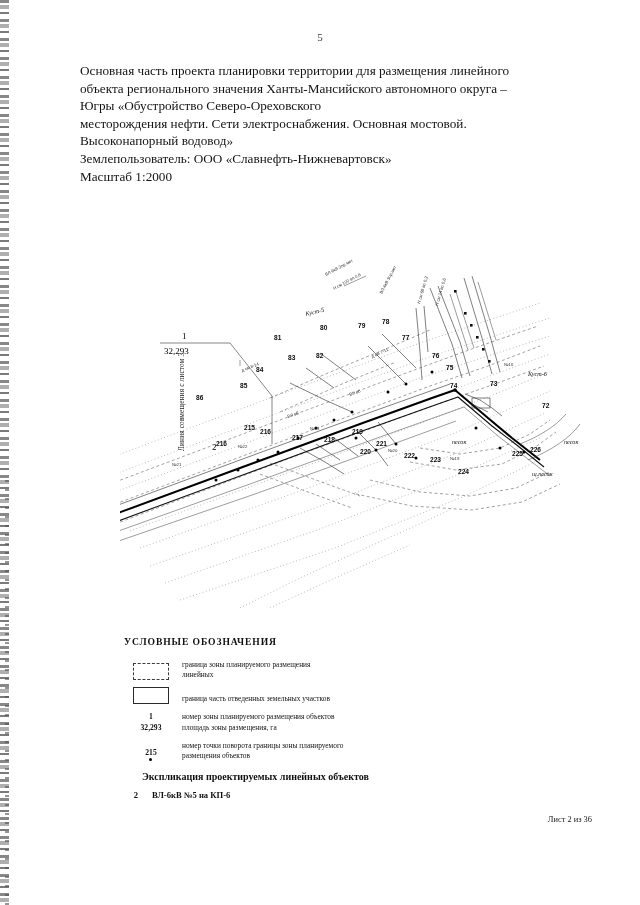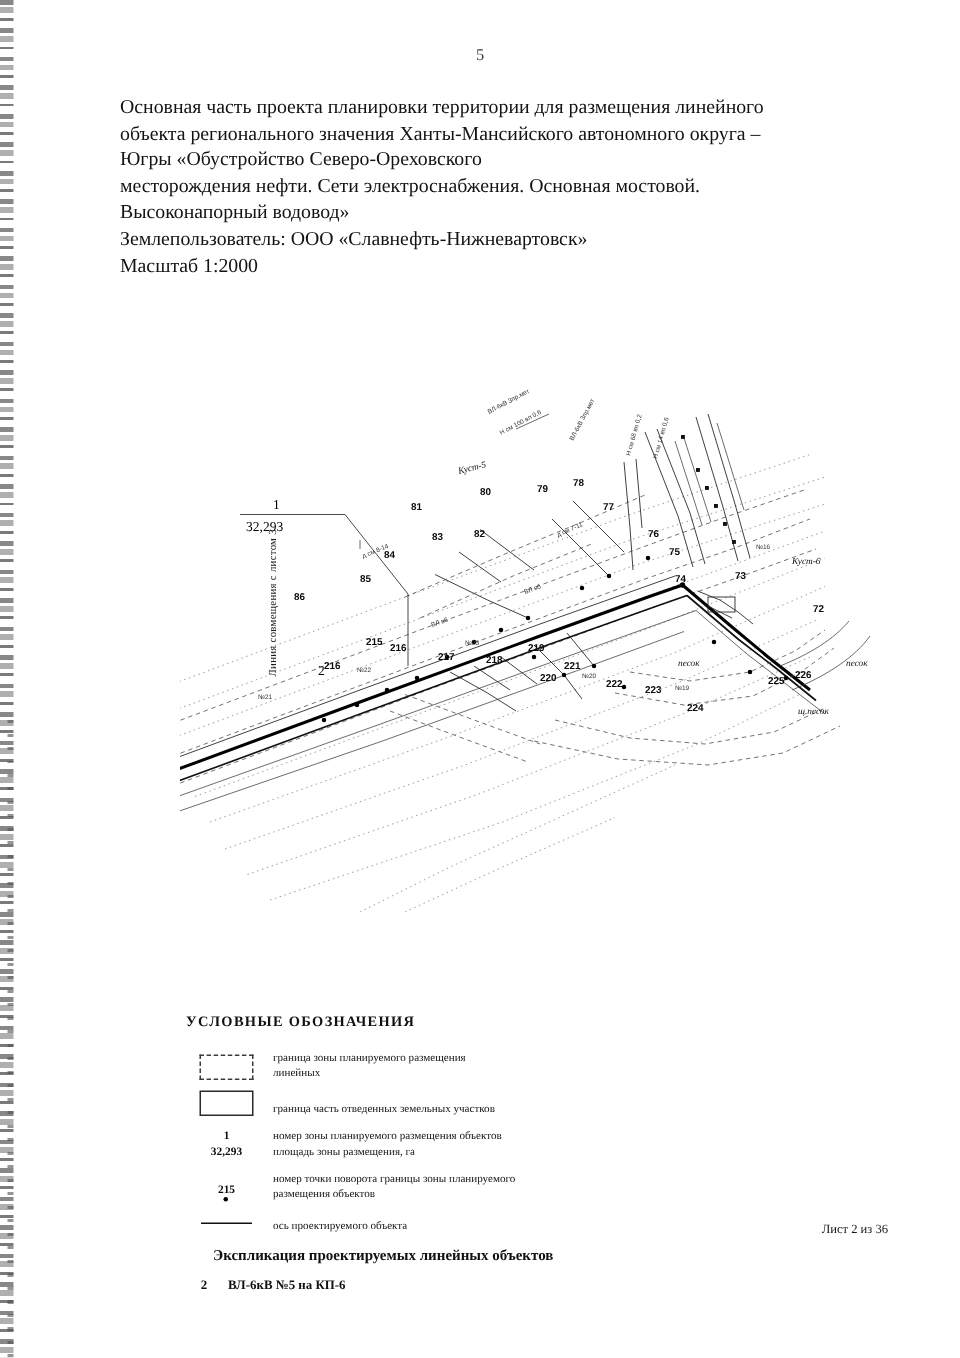--- a/index.html
+++ b/index.html
@@ -83,21 +83,21 @@
     font-size: 7.2px;
     color: #1a1a1a;
     letter-spacing: .2px;
     white-space: nowrap;
   }
 
   
   .legend {
     position: absolute;
     left: 120px;
-    top: 676px;
+    top: 636px;
     width: 430px;
     color: #111;
   }
   .legend-title {
     font-family: "Liberation Serif", serif;
     font-weight: bold;
     font-size: 9.6px;
     letter-spacing: .9px;
     margin-left: 4px;
     margin-bottom: 12px;
@@ -450,26 +450,20 @@
     <div class="legend-row">
       <div class="legend-sym">
         <div class="sym-point">
           <span>215</span>
           <span class="dot"></span>
         </div>
       </div>
       <div class="legend-txt">номер точки поворота границы зоны планируемого<br>размещения объектов</div>
     </div>
 
-    <div class="legend-row">
-      <div class="legend-sym">
-        <div class="sym-line"></div>
-      </div>
-      <div class="legend-txt">ось проектируемого объекта</div>
-    </div>
 
     <div class="expl-title">Экспликация проектируемых линейных объектов</div>
 
     <div class="expl-row">
       <div class="expl-num">2</div>
       <div class="expl-label">ВЛ-6кВ №5 на КП-6</div>
     </div>
 
   </div>
 

